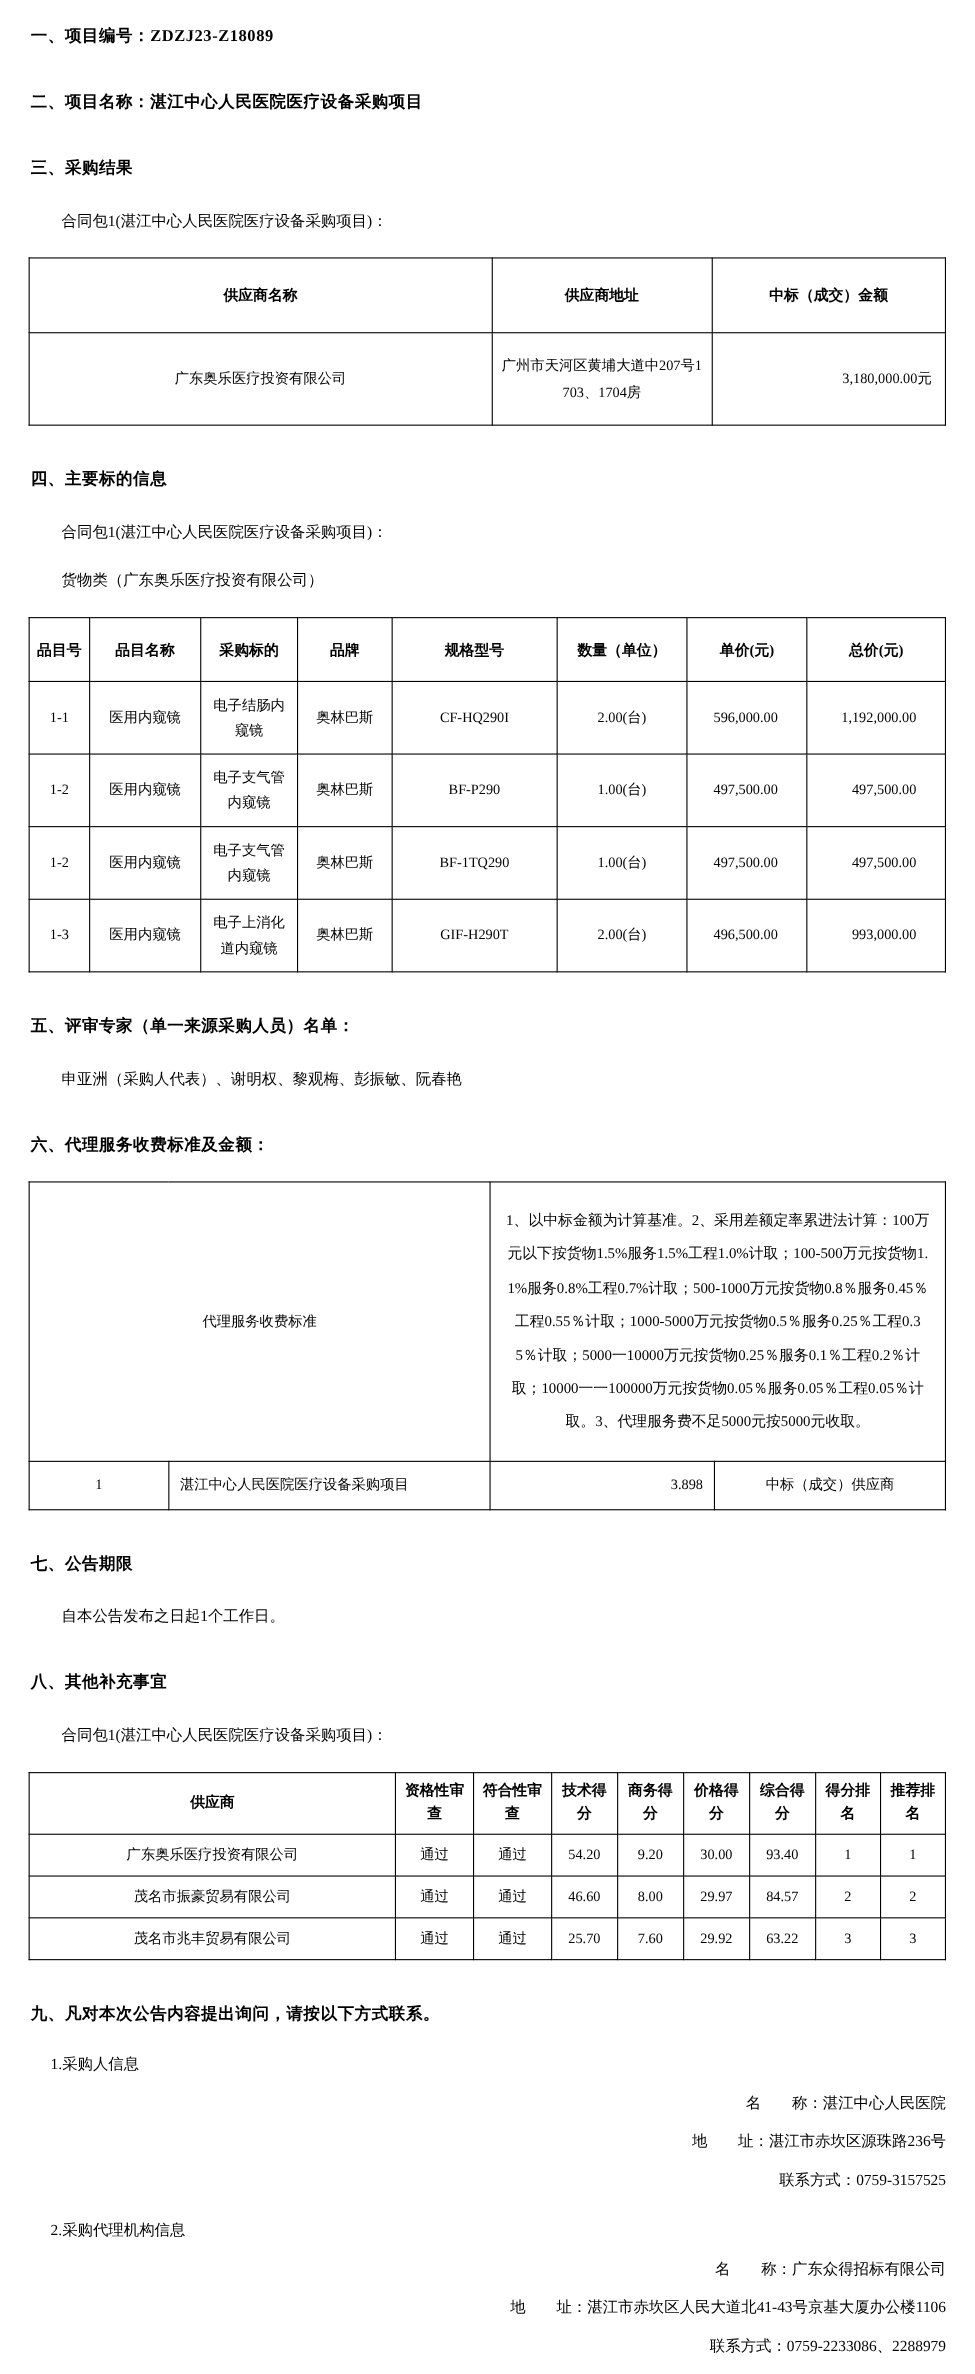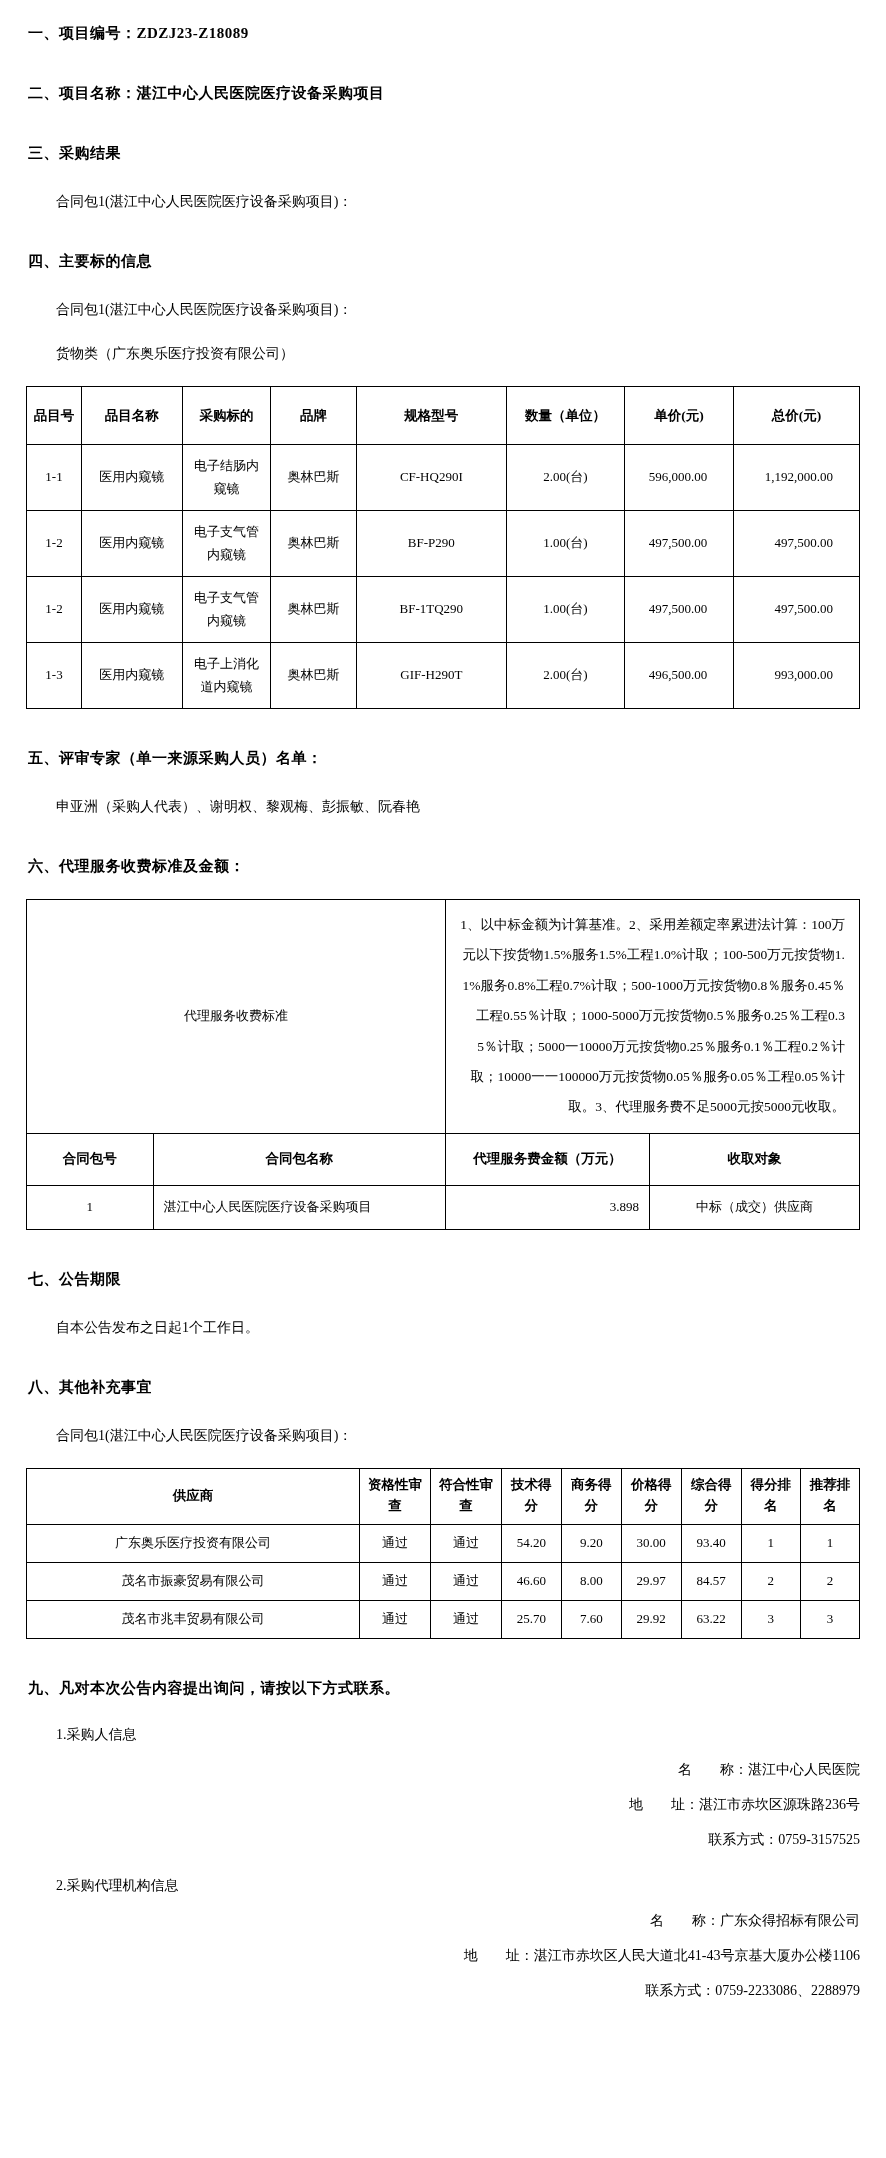--- a/index.html
+++ b/index.html
@@ -47,54 +47,73 @@
   .t-result td { height: 84px; line-height: 1.9; }
   .t-result .money { text-align: right; padding-right: 12px; }
 
   
   .t-items th { height: 58px; padding: 4px 4px; }
   .t-items td { height: 66px; padding: 6px 5px; }
   .t-items .num { text-align: right; padding-right: 26px; }
 
   
   .t-fee .fee-text {
-    text-align: right;
+    text-align: center;
     font-size: 13.5px;
     line-height: 2.25;
-    padding: 10px 14px;
+    padding: 20px 14px;
   }
   .t-fee th { height: 52px; }
   .t-fee td.data { height: 44px; }
   .t-fee .pkg-name { text-align: left; padding-left: 10px; }
   .t-fee .fee-amount { text-align: right; padding-right: 10px; }
 
   
   .t-score th { height: 56px; padding: 4px 3px; line-height: 1.55; }
   .t-score td { height: 38px; padding: 2px 3px; }
 
   
-  .c-head { margin: 26px 0 0 30px; line-height: 20px; }
+  .c-head { margin: 26px 0 0 20px; line-height: 20px; }
   .c-line { margin: 15px 0 0 62px; line-height: 20px; text-align: right; }
 </style>
 </head>
 <body>
 
 <div>
 
   <div class="sec first">
     <span>一、项目编号：</span><span>ZDZJ23-Z18089</span>
   </div>
 
   <div class="sec">
     <span>二、项目名称：</span><span>湛江中心人民医院医疗设备采购项目</span>
   </div>
 
   <div class="sec">三、采购结果</div>
   <div class="indent1">合同包1(湛江中心人民医院医疗设备采购项目)：</div>
 
+  <table class="t-result">
+    <colgroup>
+        <col style="width:50.5%">
+        <col style="width:24%">
+        <col style="width:25.5%">
+      </colgroup>
+    <tbody>
+        <tr>
+      <th>供应商名称</th>
+      <th>供应商地址</th>
+      <th>中标（成交）金额</th>
+    </tr>
+    <tr>
+      <td>广东奥乐医疗投资有限公司</td>
+      <td>广州市天河区黄埔大道中207号1703、1704房</td>
+      <td class="money">3,180,000.00元</td>
+    </tr>
+  </tbody>
+    </table>
 
   <div class="sec">四、主要标的信息</div>
   <div class="indent1">合同包1(湛江中心人民医院医疗设备采购项目)：</div>
   <div class="indent1 tight">货物类（广东奥乐医疗投资有限公司）</div>
 
   <table class="t-items">
     <colgroup>
       <col style="width:6.6%">
         <col style="width:12.1%">
         <col style="width:10.6%">
@@ -167,26 +186,20 @@
     <colgroup>
         <col style="width:15.2%">
         <col style="width:35.1%">
         <col style="width:24.5%">
         <col style="width:25.2%">
       </colgroup>
     <tbody>
         <tr>
       <td colspan="2">代理服务收费标准</td>
       <td colspan="2" class="fee-text">1、以中标金额为计算基准。2、采用差额定率累进法计算：100万元以下按货物1.5%服务1.5%工程1.0%计取；100-500万元按货物1.1%服务0.8%工程0.7%计取；500-1000万元按货物0.8％服务0.45％工程0.55％计取；1000-5000万元按货物0.5％服务0.25％工程0.35％计取；5000一10000万元按货物0.25％服务0.1％工程0.2％计取；10000一一100000万元按货物0.05％服务0.05％工程0.05％计取。3、代理服务费不足5000元按5000元收取。</td>
-    </tr>
-    <tr>
-      <th>合同包号</th>
-      <th>合同包名称</th>
-      <th>代理服务费金额（万元）</th>
-      <th>收取对象</th>
     </tr>
     <tr>
       <td class="data">1</td>
       <td class="data pkg-name">湛江中心人民医院医疗设备采购项目</td>
       <td class="data fee-amount">3.898</td>
       <td class="data">中标（成交）供应商</td>
     </tr>
   </tbody>
     </table>
 

